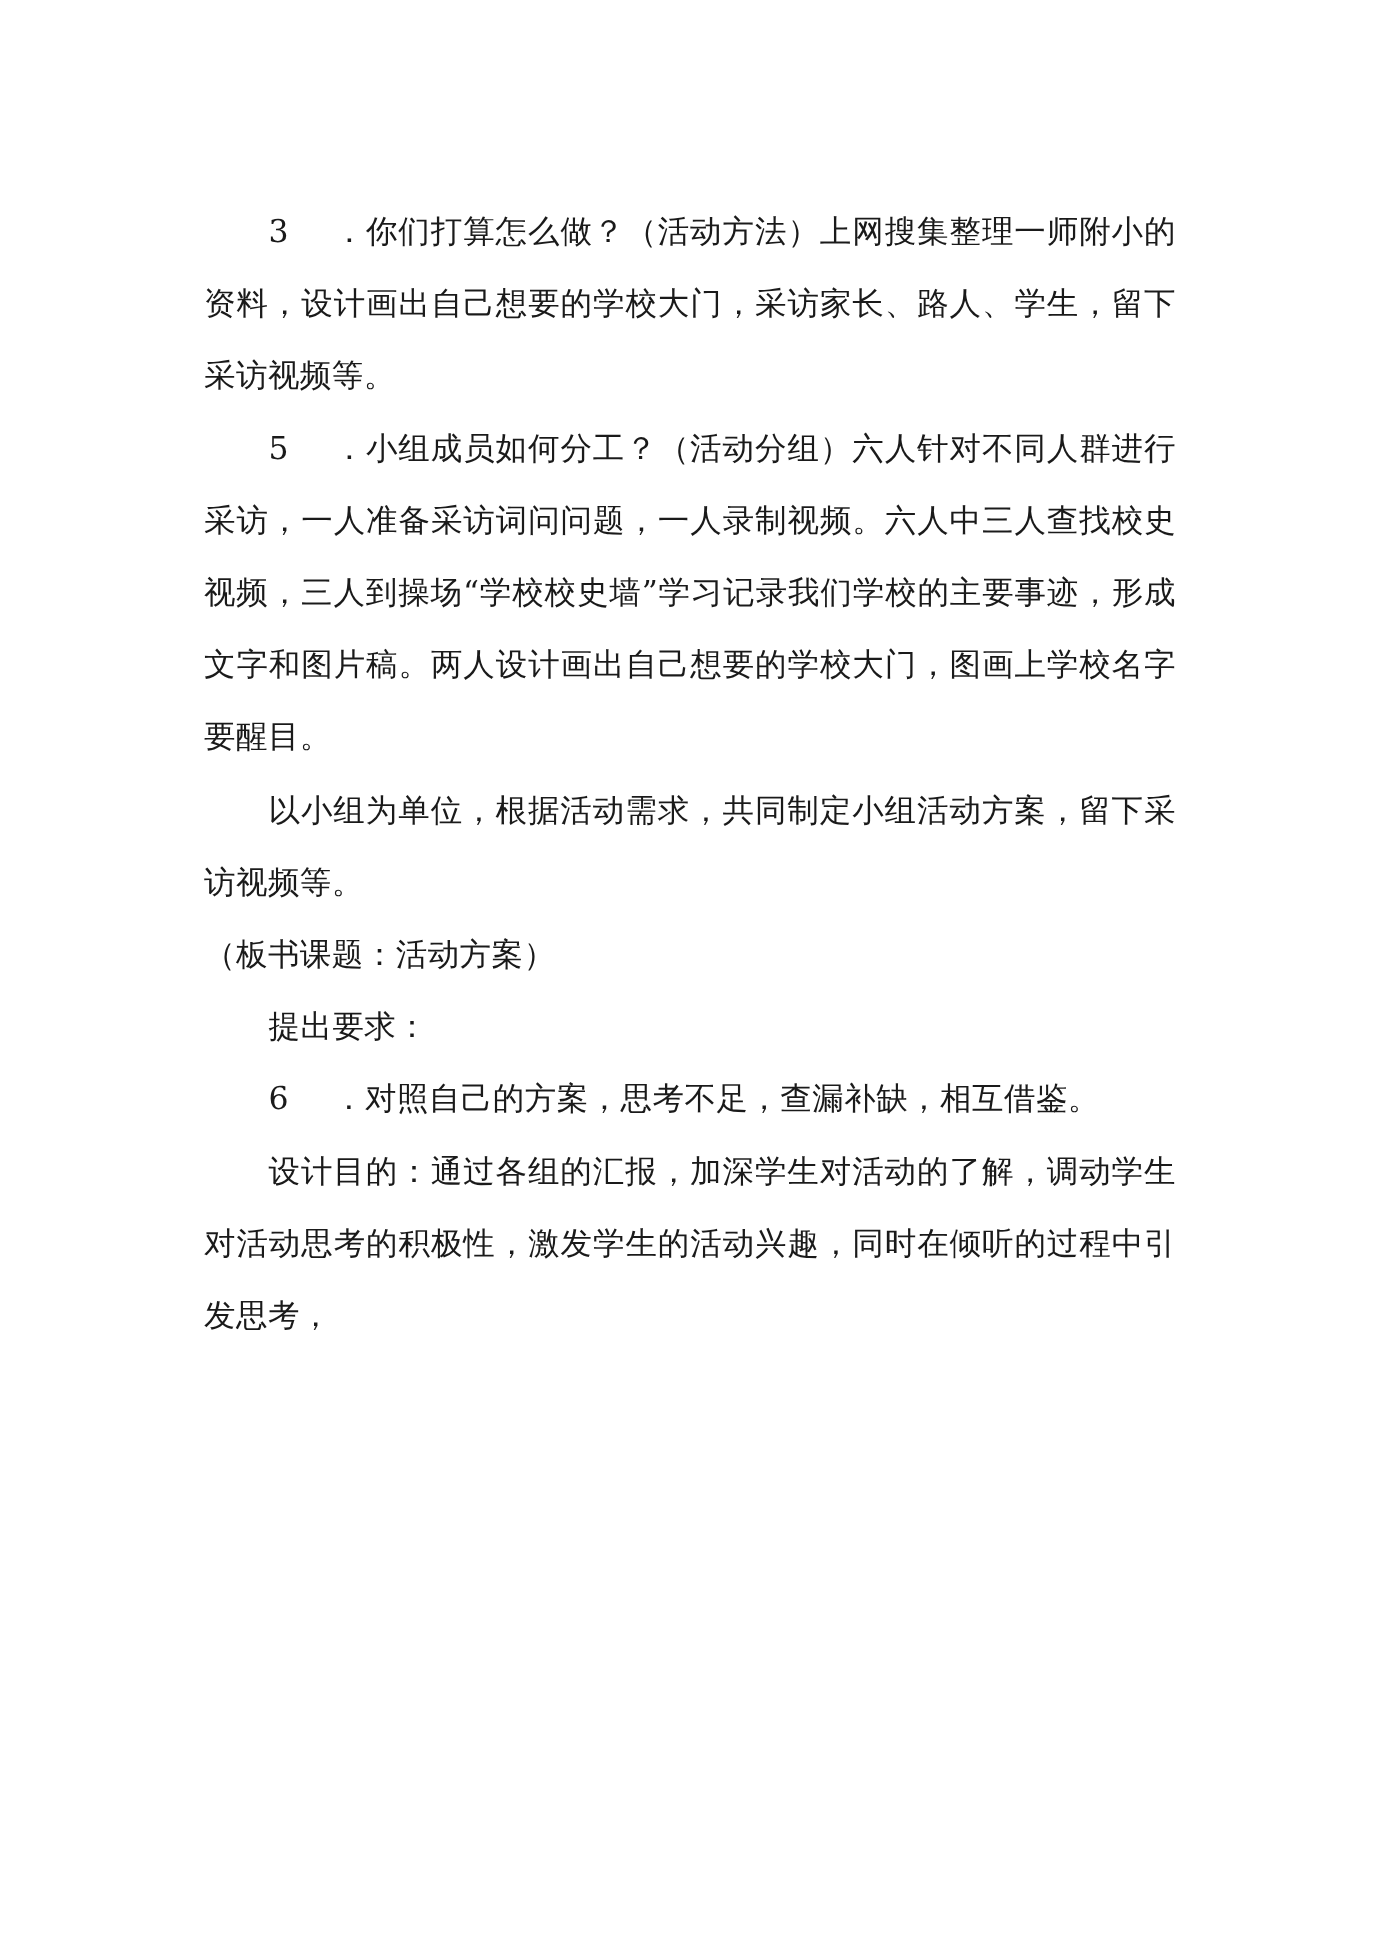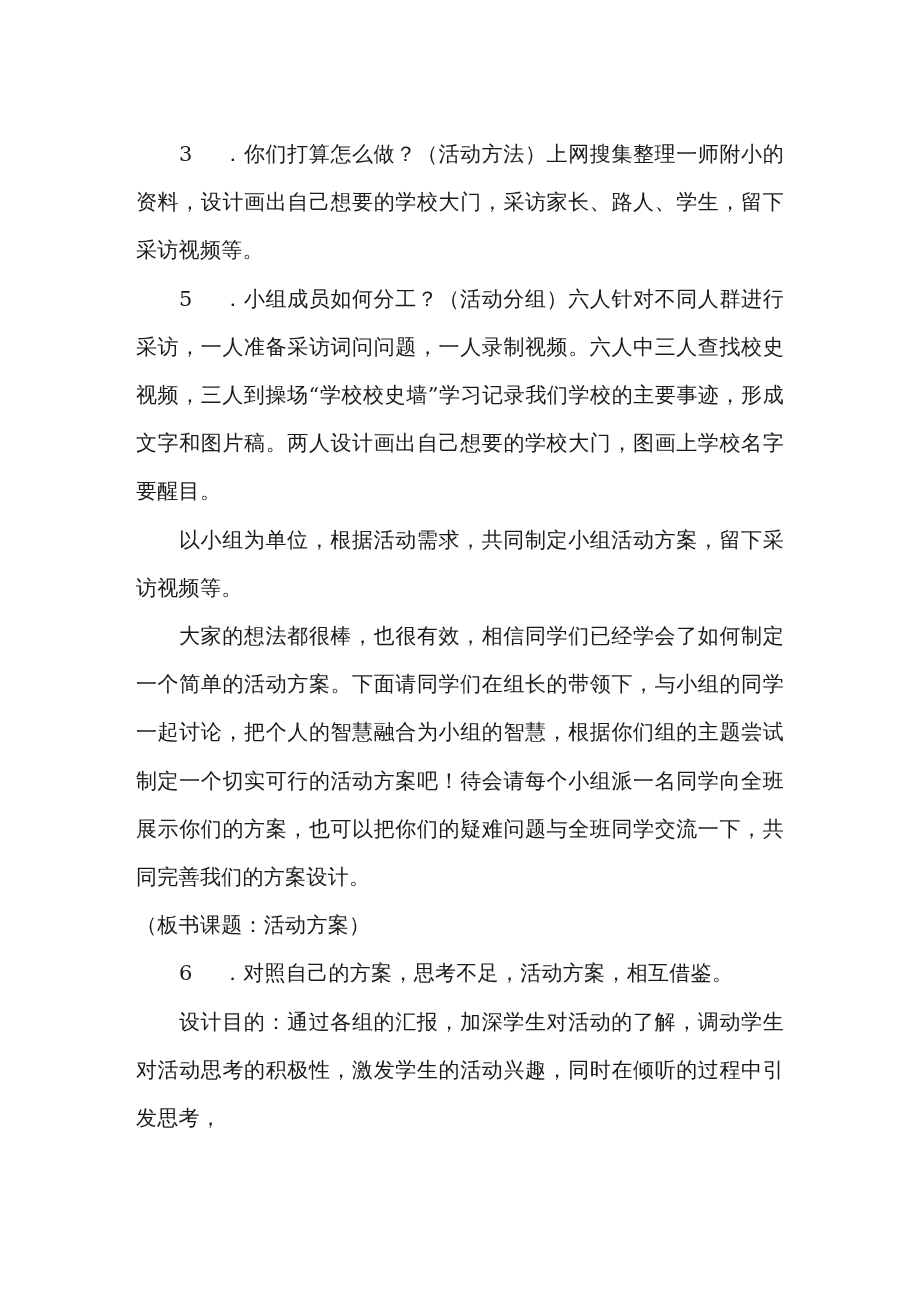--- a/index.html
+++ b/index.html
@@ -44,23 +44,23 @@
 
 <div class="page">
 
   <p class="para indent"><span class="num">3</span><span>．你们打算怎么做？（活动方法）上网搜集整理一师附小的资料，设计画出自己想要的学校大门，采访家长、路人、学生，留下采访视频等。</span></p>
 
 
   <p class="para indent"><span class="num">5</span><span>．小组成员如何分工？（活动分组）六人针对不同人群进行采访，一人准备采访词问问题，一人录制视频。六人中三人查找校史视频，三人到操场“学校校史墙”学习记录我们学校的主要事迹，形成文字和图片稿。两人设计画出自己想要的学校大门，图画上学校名字要醒目。</span></p>
 
   <p class="para indent">以小组为单位，根据活动需求，共同制定小组活动方案，留下采访视频等。</p>
 
-  <p class="para indent">大家的想法都很棒，也很有效，相信同学们已经学会了如何制定一个简单的活动方案。下面请同学们在组长的带领下，与小组的同学一起讨论，把个人的智慧融合为小组的智慧，根据你们组的主题尝试制定一个切实可行的活动方案吧！待会请每个小组派一名同学向全班展示你们的方案，也可以把你们的疑难问题与全班同学交流一下，共同完善我们的方案设计。</p>
 
   <p class="para">（板书课题：活动方案）</p>
 
+  <p class="para indent">提出要求：</p>
 
 
-  <p class="para indent"><span class="num">6</span><span>．对照自己的方案，思考不足，活动方案，相互借鉴。</span></p>
+  <p class="para indent"><span class="num">6</span><span>．对照自己的方案，思考不足，查漏补缺，相互借鉴。</span></p>
 
   <p class="para indent">设计目的：通过各组的汇报，加深学生对活动的了解，调动学生对活动思考的积极性，激发学生的活动兴趣，同时在倾听的过程中引发思考，</p>
 
 </div>
 
 </body></html>

